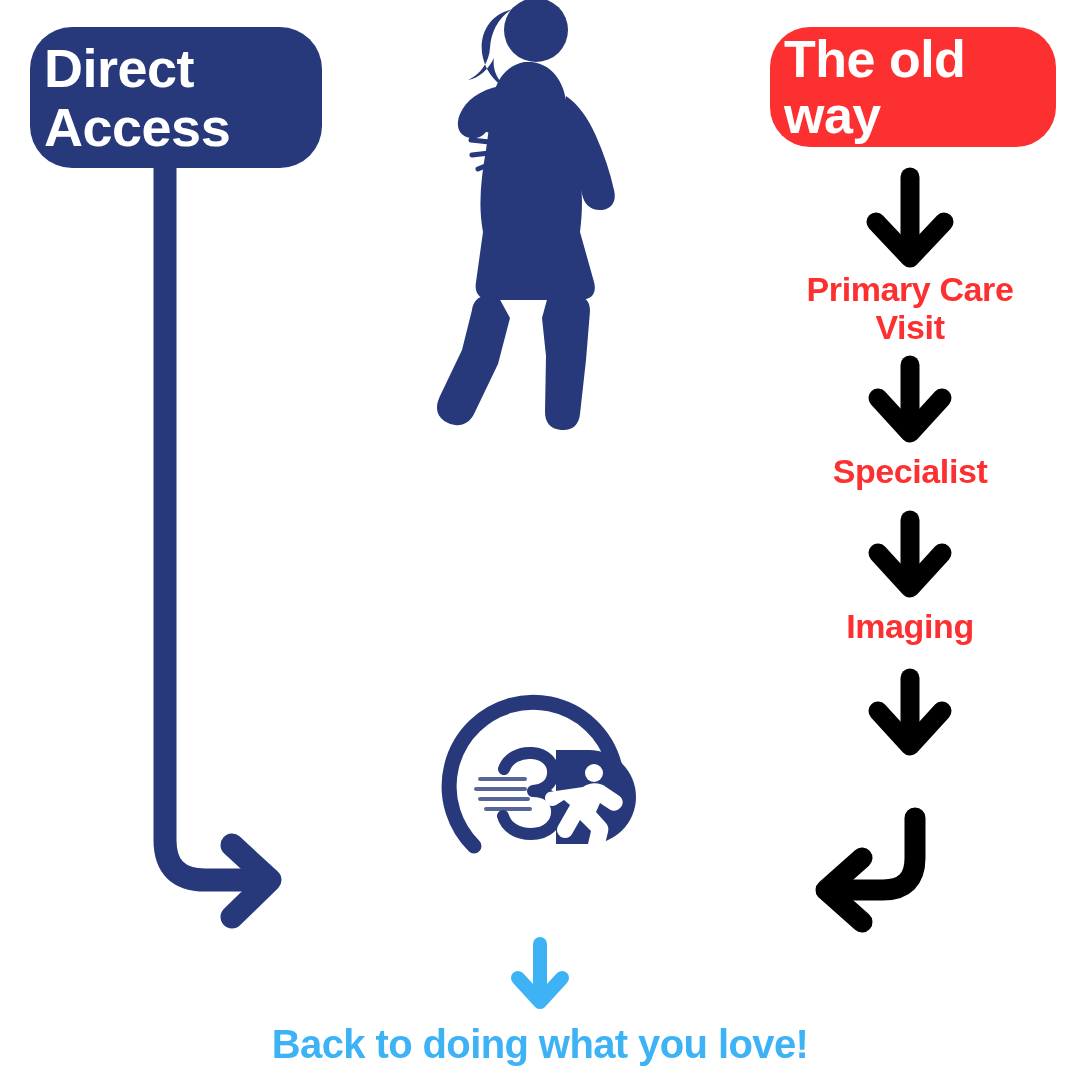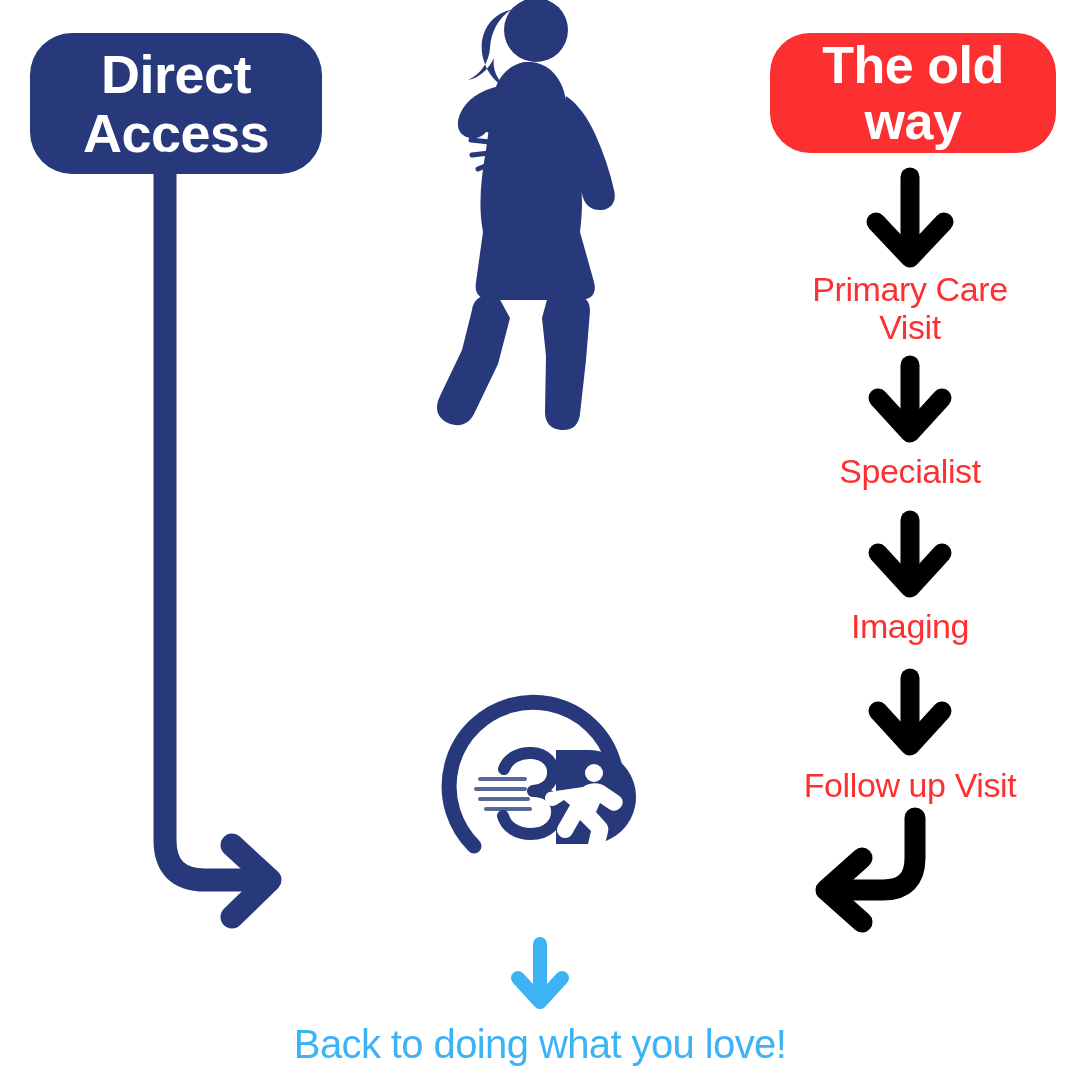--- a/index.html
+++ b/index.html
@@ -18,27 +18,26 @@
     background: #ffffff;
     overflow: hidden;
   }
 
   
   .badge {
     position: absolute;
     display: flex;
     align-items: center;
     justify-content: center;
-    text-align: center;
+    text-align: left;
     color: #ffffff;
     font-weight: 700;
     letter-spacing: -0.5px;
     line-height: 1.08;
     box-sizing: border-box;
-    margin-top: 6px;
   }
   #badge-direct-access {
     left: 30px;
     top: 27px;
     width: 292px;
     height: 141px;
     background: #27397A;
     border-radius: 42px;
     font-size: 54px;
     padding: 0 14px;
@@ -51,21 +50,21 @@
     background: #FC3030;
     border-radius: 40px;
     font-size: 52px;
     padding: 0 14px;
   }
 
   
   .step-label {
     position: absolute;
     color: #FC3030;
-    font-weight: 400;
+    font-weight: 700;
     font-size: 34px;
     line-height: 1.12;
     text-align: center;
     letter-spacing: -0.4px;
     white-space: pre-line;
     box-sizing: border-box;
   }
   #step-label-0 { left: 760px; top: 270px; width: 300px; }
   #step-label-1 { left: 760px; top: 452px; width: 300px; }
   #step-label-2 { left: 760px; top: 607px; width: 300px; }
@@ -97,21 +96,21 @@
   #logo-wordmark .line2 { letter-spacing: 4.2px; }
 
   
   #outcome-text {
     position: absolute;
     left: 140px;
     top: 1022px;
     width: 800px;
     text-align: center;
     color: #3DB2F5;
-    font-weight: 400;
+    font-weight: 700;
     font-size: 40px;
     letter-spacing: -0.6px;
     line-height: 1.1;
   }
 </style>
 </head>
 <body>
 
 <div id="infographic">
 
@@ -121,21 +120,20 @@
   <div class="badge" id="badge-old-way">The old
 way</div>
 
   <div class="step-label" id="step-label-0">Primary Care
 Visit</div>
 
   <div class="step-label" id="step-label-2">Imaging</div>
 
   <div class="step-label" id="step-label-1">Specialist</div>
 
-  <div class="step-label" id="step-label-3">Follow up Visit</div>
 
   <svg id="vector-layer" viewBox="0 0 1080 1080">
 
     <g fill="#27397A">
 
       <circle cx="536" cy="30" r="32"></circle>
 
       <path d="M510 10 C 487 16, 478 38, 483 58
                C 487 74, 497 84, 509 90
                C 498 82, 492 70, 494 58

